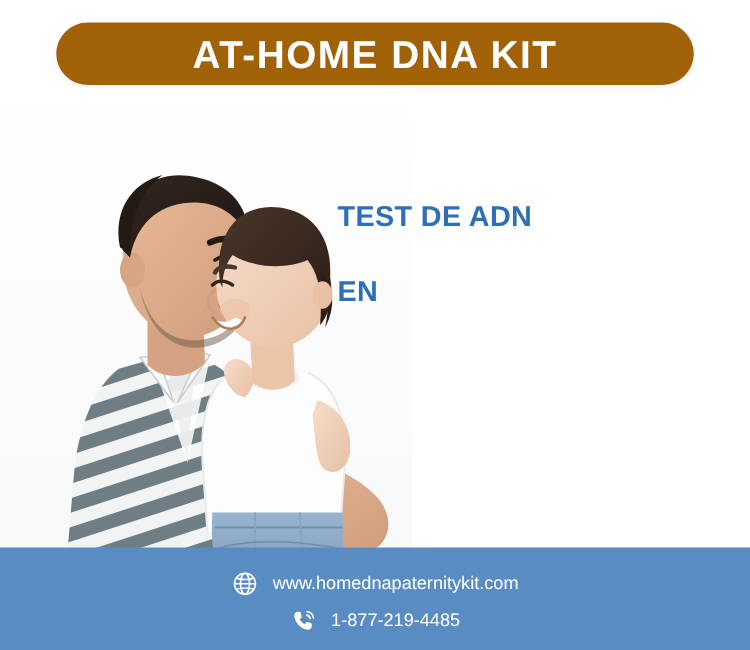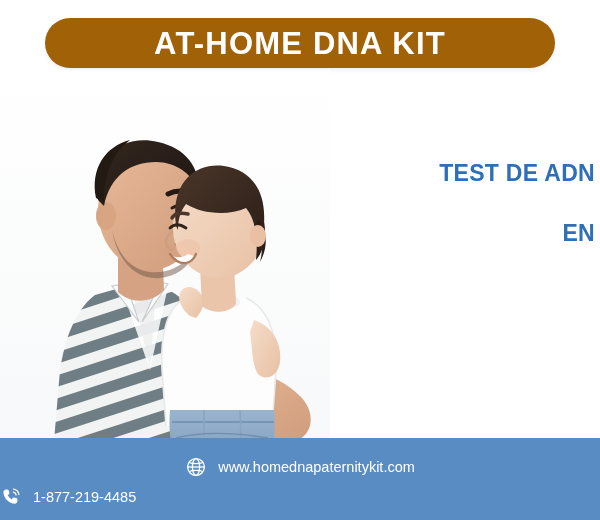--- a/index.html
+++ b/index.html
@@ -48,21 +48,21 @@
     height: 395px;
   }
   .photo svg { display: block; }
 
   
   .headline {
     position: absolute;
     left: 270px;
     top: 160px;
     width: 325px;
-    text-align: right;
+    text-align: left;
   }
   .headline .line {
     color: #2f6fb5;
     font-weight: bold;
     font-size: 23px;
     letter-spacing: 0.3px;
     white-space: nowrap;
   }
   .headline .line-1 { margin-bottom: 33px; }
   .headline .line-2 { }
@@ -89,20 +89,21 @@
     left: 0;
     right: 0;
     top: 18px;
     justify-content: center;
   }
   .footer-row-bottom {
     left: 0;
     right: 0;
     top: 48px;
     justify-content: space-between;
+    flex-direction: column;
   }
   .footer-item {
     display: flex;
     align-items: center;
   }
   .footer-item + .footer-item { margin-left: 34px; }
   .footer-icon {
     display: inline-flex;
     align-items: center;
     justify-content: center;

